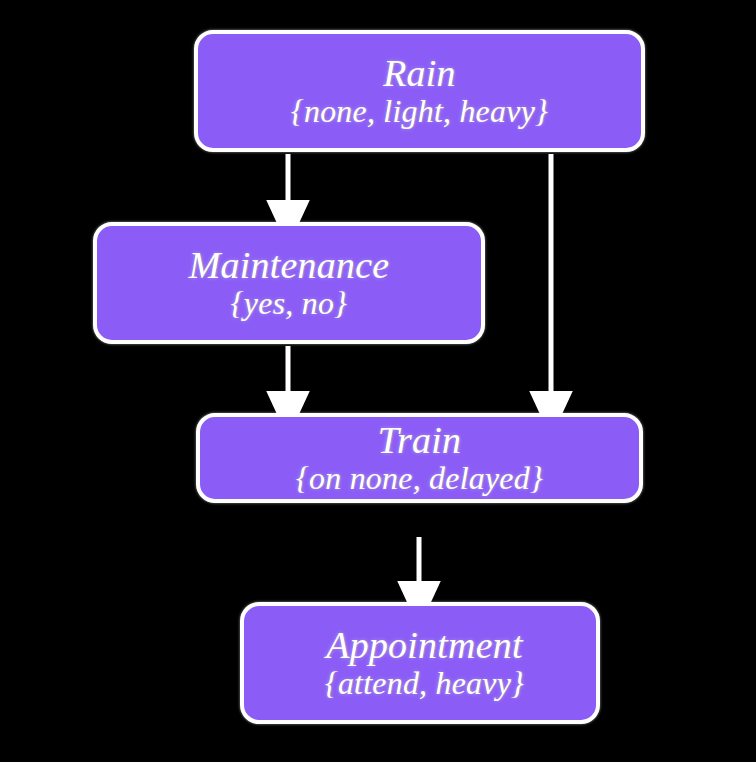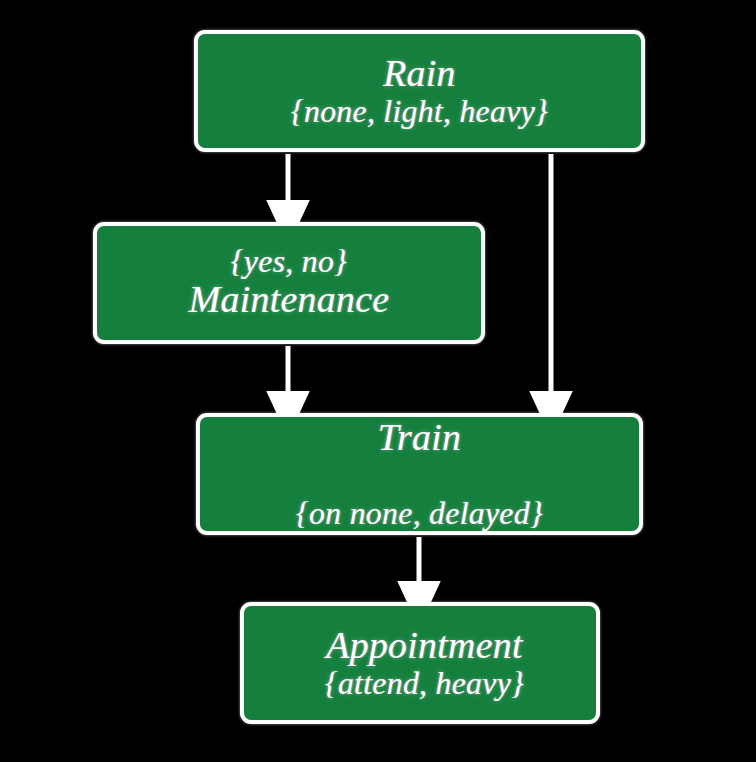--- a/index.html
+++ b/index.html
@@ -25,23 +25,23 @@
     position: absolute;
     left: 0; top: 0;
     width: 756px;
     height: 762px;
     pointer-events: none;
   }
   
   .node {
     position: absolute;
     box-sizing: border-box;
-    background: #15803d;
+    background: #8b5cf6;
     border: 4px solid #ffffff;
-    border-radius: 11px;
+    border-radius: 19px;
     display: flex;
     flex-direction: column;
     align-items: center;
     justify-content: center;
     text-align: center;
     box-shadow: 0 0 3px rgba(255,255,255,0.55);
   }
   .node .line {
     display: block;
     color: #ffffff;
@@ -59,21 +59,21 @@
     font-size: 38px;
     margin-bottom: 2px;
   }
   .node .states {
     font-size: 32px;
   }
 
   
   #node-rain        { left: 194px; top:  30px; width: 451px; height: 122px; }
   #node-maintenance { left:  93px; top: 222px; width: 392px; height: 122px; }
-  #node-train       { left: 196px; top: 413px; width: 447px; height: 122px; justify-content: space-between; }
+  #node-train       { left: 196px; top: 413px; width: 447px; height: 90px; }
   #node-appointment { left: 240px; top: 602px; width: 360px; height: 122px; padding-left: 9px; }
 </style>
 </head>
 <body>
 
 <div id="canvas">
 
   <svg id="edges" viewBox="0 0 756 762" width="756" height="762" xmlns="http://www.w3.org/2000/svg">
     <defs>
       <marker id="arrowhead" markerWidth="11" markerHeight="11" refX="1.5" refY="5" orient="auto" markerUnits="strokeWidth">
@@ -89,22 +89,22 @@
 
     <line x1="419" y1="537" x2="419" y2="588" stroke="#ffffff" stroke-width="5" marker-end="url(#arrowhead)"></line>
   </svg>
 
   <div class="node" id="node-rain">
     <span class="line name">Rain</span>
     <span class="line states">{none, light, heavy}</span>
   </div>
 
   <div class="node" id="node-maintenance">
+    <span class="line name">Maintenance</span>
     <span class="line states">{yes, no}</span>
-    <span class="line name">Maintenance</span>
   </div>
 
   <div class="node" id="node-train">
     <span class="line name">Train</span>
     <span class="line states">{on none, delayed}</span>
   </div>
 
   <div class="node" id="node-appointment">
     <span class="line name">Appointment</span>
     <span class="line states">{attend, heavy}</span>

